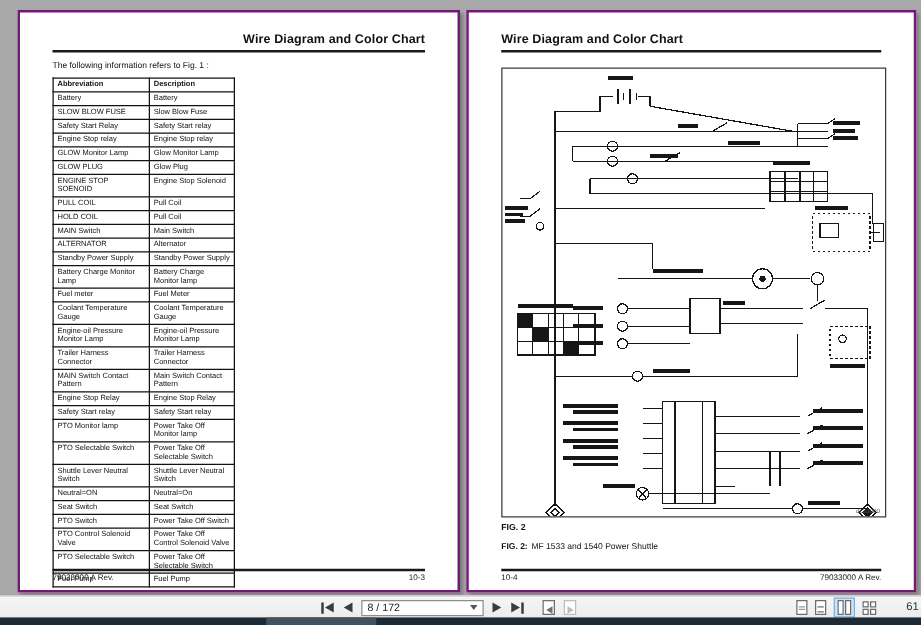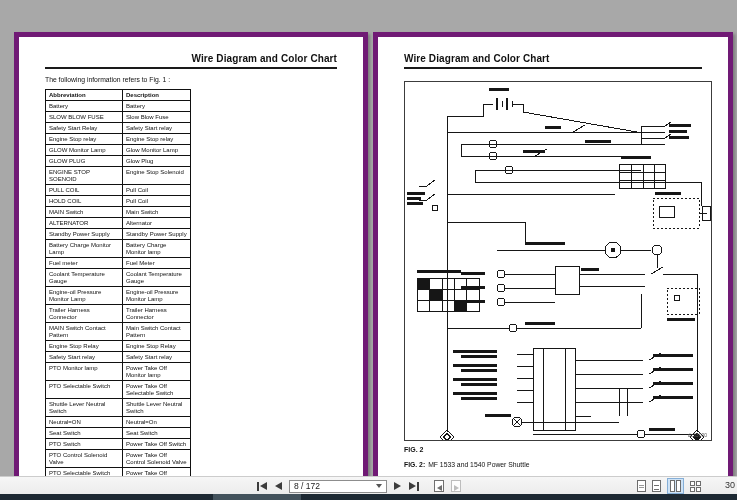--- a/index.html
+++ b/index.html
@@ -1,21 +1,21 @@
 <!DOCTYPE html>
 <html><head>
 <meta charset="utf-8">
 <style>
   html,body{margin:0;padding:0;background:#a8a8a8;}
   *{box-sizing:border-box;}
   body{font-family:"Liberation Sans", sans-serif;-webkit-font-smoothing:antialiased;}
   .viewer{position:relative;width:737px;height:500px;background:#a8a8a8;overflow:hidden;}
 
   
-  .page{position:absolute;background:#fff;border:5px solid #701a75;box-shadow:2px 2px 3px rgba(0,0,0,.28);margin-top:24px;}
+  .page{position:absolute;background:#fff;border:2px solid #701a75;box-shadow:2px 2px 3px rgba(0,0,0,.28);}
   .page.left{left:14px;top:8px;width:354px;height:466px;}
   .page.right{left:373px;top:8px;width:360px;height:466px;}
 
   .page-title{font-size:10px;font-weight:bold;color:#111;padding:16px 26px 0 26px;letter-spacing:.1px;}
   .page.left .page-title{text-align:right;}
   .page.right .page-title{text-align:left;}
   .title-rule{height:2px;background:#1a1a1a;margin:3px 26px 0 26px;}
 
   .intro{font-size:6.8px;color:#111;margin:7px 26px 0 26px;}
 
@@ -396,20 +396,20 @@
         <span class="col">
             <span class="cell"></span>
             <span class="cell"></span>
           </span>
         <span class="col">
             <span class="cell"></span>
             <span class="cell"></span>
           </span>
       </div>
     </div>
-    <div class="zoom-text">30</div>
+    <div class="zoom-text">61</div>
   </div>
 
   <div class="bottombar">
     <div class="thumb"></div>
   </div>
 
 </div>
 
 </body></html>

